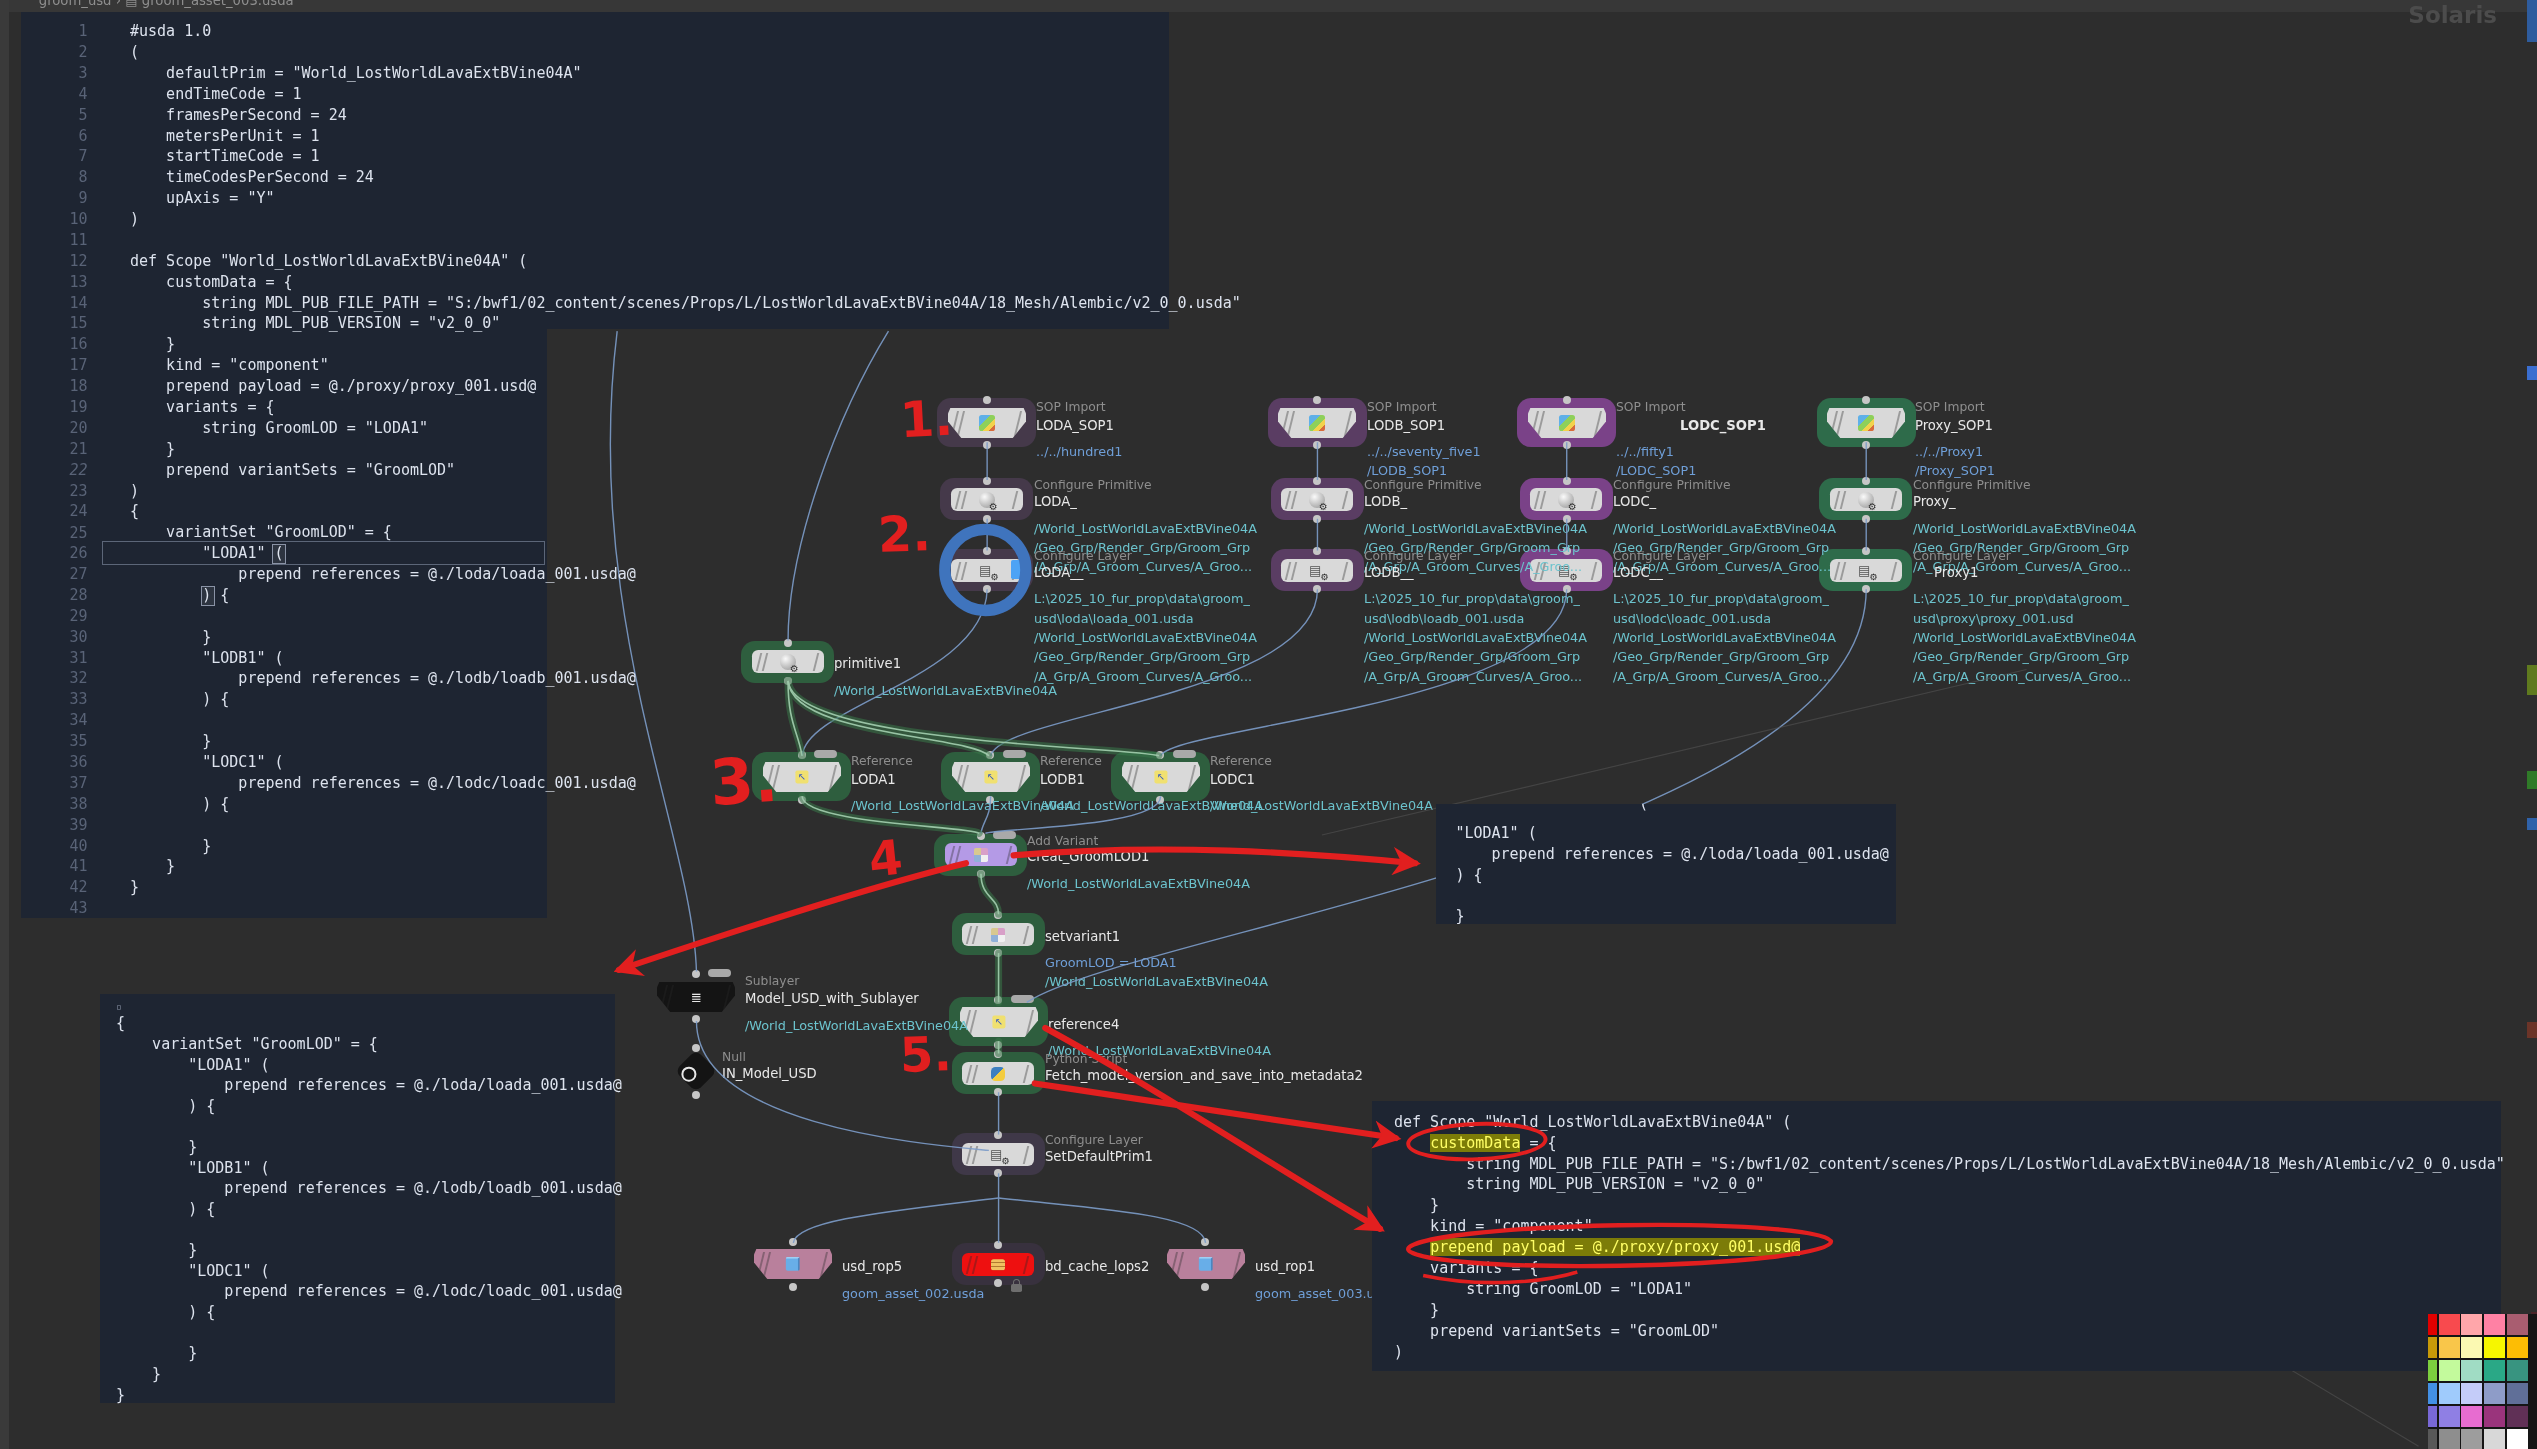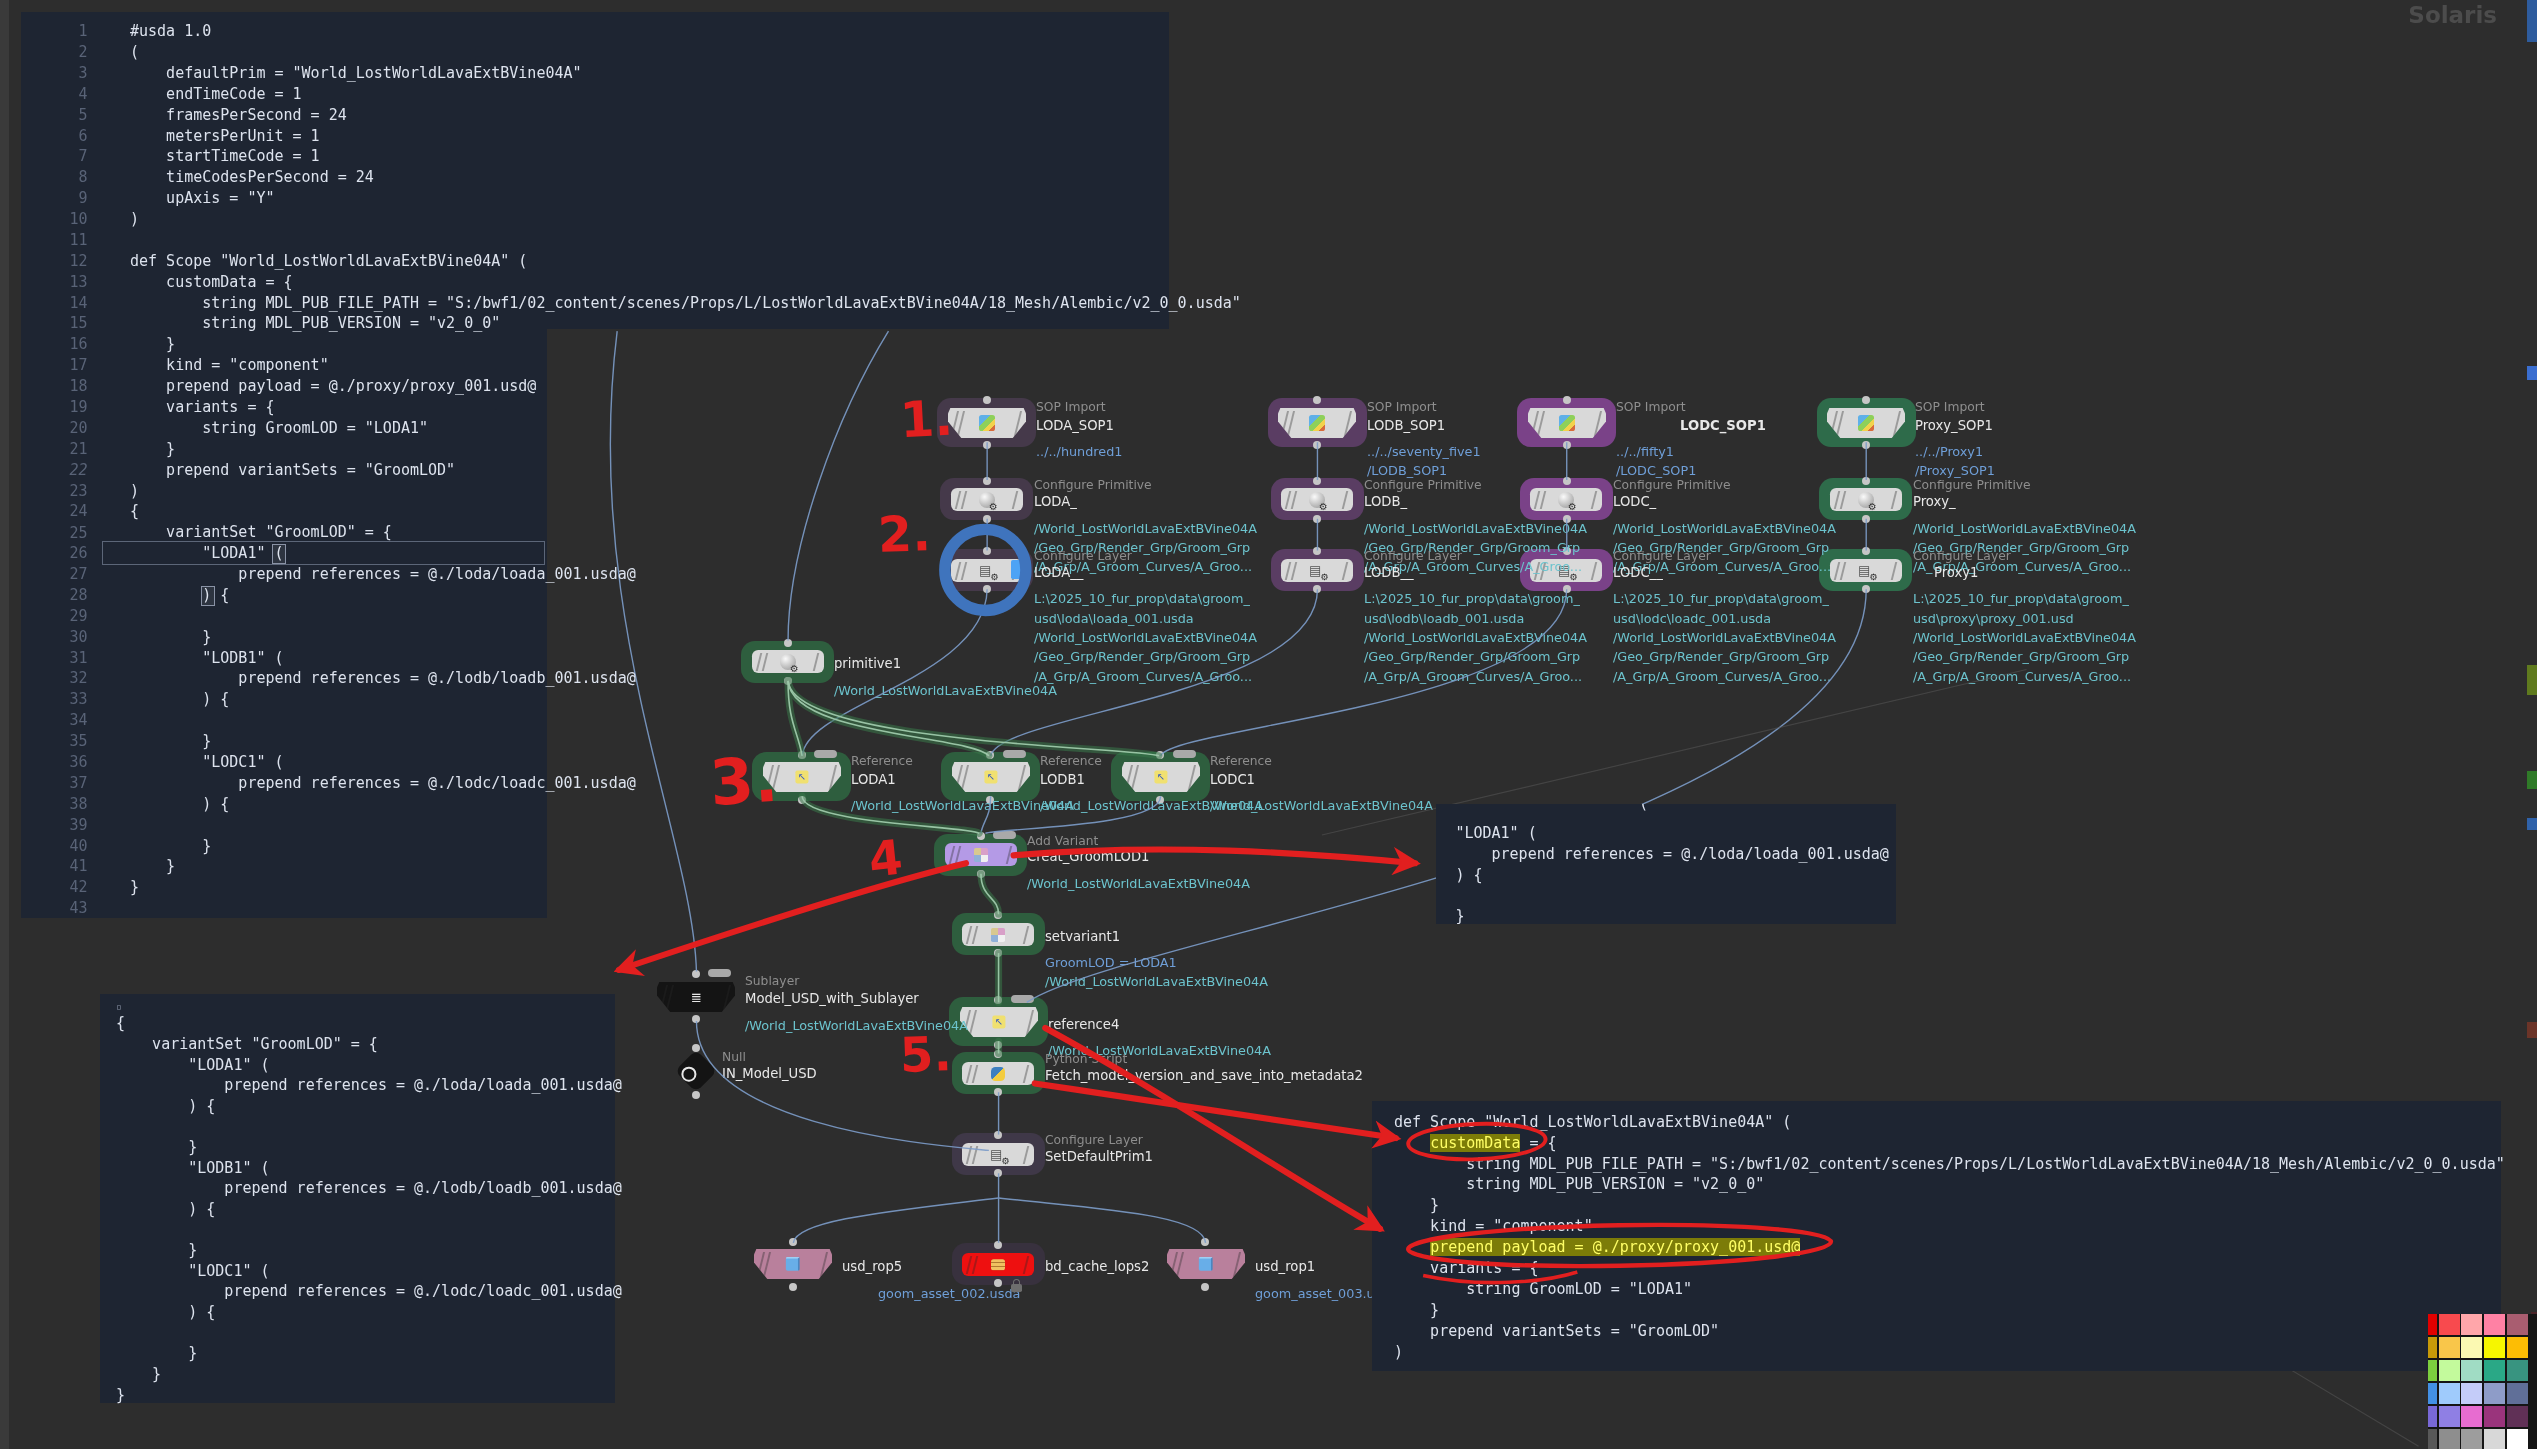--- a/index.html
+++ b/index.html
@@ -46,20 +46,28 @@
   .swatch{position:absolute;}
   svg{position:absolute;left:0;top:0;z-index:10;}
   #redsvg{z-index:45;}
 </style>
 </head>
 <body>
 
 <div id="root">
 
   <div id="left-edge"></div>
+  <div id="tab-bar">
+    <div class="tb-inner">
+      <span>groom_usd</span>
+      <span>›</span>
+      <span>▤</span>
+      <span>groom_asset_003.usda</span>
+    </div>
+  </div>
   <div id="watermark">Solaris</div>
 
   <svg id="wires" width="2538" height="1449" viewBox="0 0 2880 1645">
     <g stroke="#7c9cc9" stroke-width="1.6" fill="none" opacity="0.9">
       <path d="M1120,502 L1120,545"></path>
         <path d="M1120,589 L1120,625"></path>
       <path d="M1495,502 L1495,545"></path>
         <path d="M1495,589 L1495,625"></path>
       <path d="M1778,502 L1778,545"></path>
         <path d="M1778,589 L1778,625"></path>
@@ -397,21 +405,21 @@
       <div class="nname" style="left: 1045px; top: 1149px;">SetDefaultPrim1</div>
       <div class="node bowl" style="left: 754px; top: 1249px; width: 78px; height: 30px; background: rgb(185, 128, 156);">
         <div class="stripe" style="left: 6.2px;"></div>
         <div class="stripe" style="left: 12.3px;"></div>
         <div class="stripe" style="right: 7px;"></div>
         <div class="nicon" style="width: 12.3px; height: 12.3px; background: rgb(104, 174, 232); border-top: 2.6px solid rgb(159, 208, 245); border-right: 2.6px solid rgb(74, 134, 192); border-radius: 1.8px; left: 50%; top: 50%; transform: translate(-50%, -50%);"></div>
       </div>
       <div class="dot" style="left: 789px; top: 1238px;"></div>
       <div class="dot" style="left: 789px; top: 1283px;"></div>
       <div class="nname" style="left: 842px; top: 1259px;">usd_rop5</div>
-      <div class="pline pblue" style="left: 842px; top: 1286px; margin-left: 36px;">goom_asset_002.usda</div>
+      <div class="pline pblue" style="left: 842px; top: 1286px;">goom_asset_002.usda</div>
       <div class="halo" style="left: 952px; top: 1243px; width: 93px; height: 42px; background: rgb(56, 49, 62);"></div>
       <div class="node rect" style="left: 962px; top: 1253px; width: 72px; height: 23px; background: rgb(238, 16, 16);">
         <div class="stripe" style="left: 6.2px;"></div>
         <div class="stripe" style="left: 12.3px;"></div>
         <div class="stripe" style="right: 7px;"></div>
         <div class="nicon" style="width: 14px; height: 11.5px; background: repeating-linear-gradient(rgb(240, 192, 96) 0px, rgb(240, 192, 96) 2.6px, rgb(176, 120, 48) 2.6px, rgb(176, 120, 48) 4px); border-radius: 2.6px; left: 50%; top: 50%; transform: translate(-50%, -50%);"></div>
       </div>
       <div class="dot" style="left: 994px; top: 1241px;"></div>
       <div class="dot" style="left: 994px; top: 1279px;"></div>
       <div class="lockicon" style="left: 1011px; top: 1284px;"></div>

